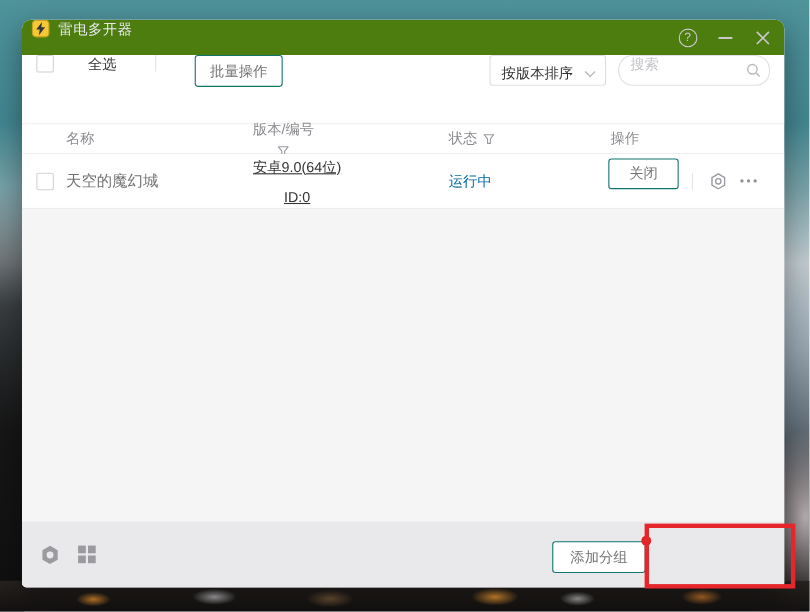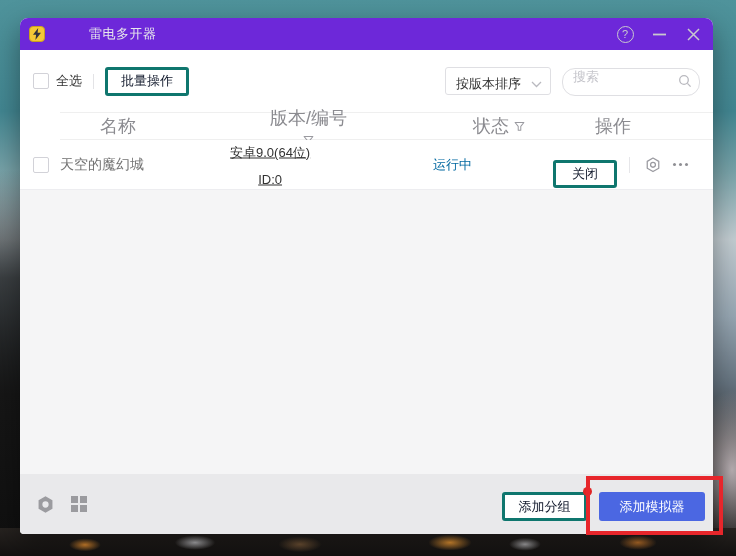--- a/index.html
+++ b/index.html
@@ -24,60 +24,60 @@
       radial-gradient(26px 10px at 638px 52%, rgba(212,127,45,.85), rgba(212,127,45,0) 72%),
       linear-gradient(180deg,#272320,#131110);
   }
 
   
   .window { position:absolute; left:20px; top:18px; width:693px; height:516px;
     background:#ffffff; border-radius:8px 8px 4px 4px;
     box-shadow:0 10px 28px rgba(0,0,0,.38); overflow:hidden; }
 
   
-  .titlebar { height:32px; background:#6d28d9; display:flex; align-items:center; padding:0 0 0 9px;gap:36px; }
+  .titlebar { height:32px; background:#4d7c0f; display:flex; align-items:flex-start; padding:0 0 0 9px; }
   .app-icon { width:16px; height:16px; background:#f5c836; border:1px solid #caa11e; border-radius:4px;
     display:flex; align-items:center; justify-content:center; flex:0 0 auto; }
   .titlebar-title { margin-left:8px; font-size:13px; color:#e8e8ec; letter-spacing:.5px; }
   .titlebar-controls { margin-left:auto; display:flex; align-items:center; height:100%; }
   .tb-btn { width:34px; height:100%; display:flex; align-items:center; justify-content:center; cursor:default; }
   .help-circle { width:17px; height:17px; border:1.4px solid #c9c9ce; border-radius:50%;
     display:flex; align-items:center; justify-content:center; font-size:11px; color:#c9c9ce; }
   .tb-btn:last-child { margin-right:3px; }
 
   
-  .toolbar { height:62px; display:flex; align-items:center; padding:0 13px; background:#fff; }
+  .toolbar { height:62px; display:flex; align-items:flex-start; padding:0 13px; background:#fff;gap:24px; }
   .checkbox { width:16px; height:16px; background:#fff; border:1px solid #d2d2d8; border-radius:2px; flex:0 0 auto; }
   .selectall-label { margin-left:7px; font-size:13px; color:#333; }
   .v-divider { width:1px; height:15px; background:#e3e3e6; margin:0 11px; }
-  .btn-plain { height:29px; padding:0 13px; background:#fff; border:3px solid #0f766e; border-radius:3px;
-    font-size:13px; color:#0f172a; display:inline-flex; align-items:center; justify-content:center; cursor:pointer;
+  .btn-plain { height:29px; padding:0 13px; background:#fff; border:1px solid #0f766e; border-radius:3px;
+    font-size:13px; color:#737373; display:inline-flex; align-items:center; justify-content:center; cursor:pointer;
     font-family:inherit; }
   .toolbar-right { margin-left:auto; display:flex; align-items:center; gap:11px; }
   .sort-dropdown { width:106px; height:28px; border:1px solid #dfdfe3; border-radius:3px; background:#fff;
     display:flex; align-items:center; padding:6px 8px 0 10px; font-size:13px; color:#333; cursor:pointer; }
   .sort-dropdown .chev { margin-left:auto; display:flex; }
   .search-box { position:relative; width:138px; height:28px; }
   .search-box input { width:100%; height:100%; border:1px solid #dfdfe3; border-radius:13px; background:#fff;
     padding:0 28px 11px 10px; font-size:13px; color:#333; outline:none; font-family:inherit; }
   .search-box input::placeholder { color:#c4c4ca; }
   .search-ic { position:absolute; right:8px; top:7px; }
 
   
   .thead { height:28px; border-top:1px solid #efefef; border-bottom:1px solid #efefef;
-    position:relative; font-size:18px; color:#8b8b90;margin-left:40px; }
+    position:relative; font-size:13px; color:#8b8b90; }
   .thead .col, .trow .col { position:absolute; top:50%; transform:translateY(-50%);
     display:flex; align-items:center; gap:5px; white-space:nowrap; }
-  .col-name { left:40px; } .col-version { left:210px;flex-direction:column; } .col-status { left:413px;justify-content:flex-end; } .col-actions { left:535px; }
+  .col-name { left:40px; } .col-version { left:210px;flex-direction:column; } .col-status { left:388px;justify-content:flex-end; } .col-actions { left:535px; }
   .trow { height:50px; border-bottom:1px solid #ededf0; position:relative; background:#fff; }
   .trow .row-check { position:absolute; left:13px; top:17px; }
   .trow .col-name { font-size:14px; color:#737373; }
   .trow .col-version { font-size:13px; color:#333; gap:10px;text-decoration:underline; }
   .trow .col-status { font-size:13px; color:#0369a1; }
-  .close-btn { position:absolute; left:533px; top:20px; width:64px; height:28px; }
+  .close-btn { position:absolute; left:533px; top:4px; width:64px; height:28px; }
   .row-divider { position:absolute; left:609px; top:17px; width:1px; height:16px; background:#e6e6e9; }
   .row-gear { position:absolute; left:624px; top:16px; cursor:pointer; display:flex; }
   .row-more { position:absolute; left:653px; top:23px; display:flex; gap:3px; cursor:pointer; }
   .row-more i { width:3px; height:3px; background:#8f8f94; border-radius:50%; }
 
   
   .empty-area { height:284px; background:#f5f5f6; }
 
   
   .footer { height:60px; background:#e9e9eb; position:relative;padding-left:24px; }
@@ -204,18 +204,17 @@
     <span class="foot-ic foot-grid">
       <svg width="18" height="18" viewBox="0 0 18 18">
           <rect x="1" y="1" width="7" height="7" fill="#9b9b9f"></rect>
           <rect x="10" y="1" width="7" height="7" fill="#9b9b9f"></rect>
           <rect x="1" y="10" width="7" height="7" fill="#9b9b9f"></rect>
           <rect x="10" y="10" width="7" height="7" fill="#9b9b9f"></rect>
         </svg>
     </span>
     <button class="btn-plain add-group">添加分组</button>
     <span class="group-dot"></span>
-    <button class="add-emulator">添加模拟器</button>
   </div>
 
 </div>
 
 <div class="annotation-rect"></div>
 
 </body></html>

